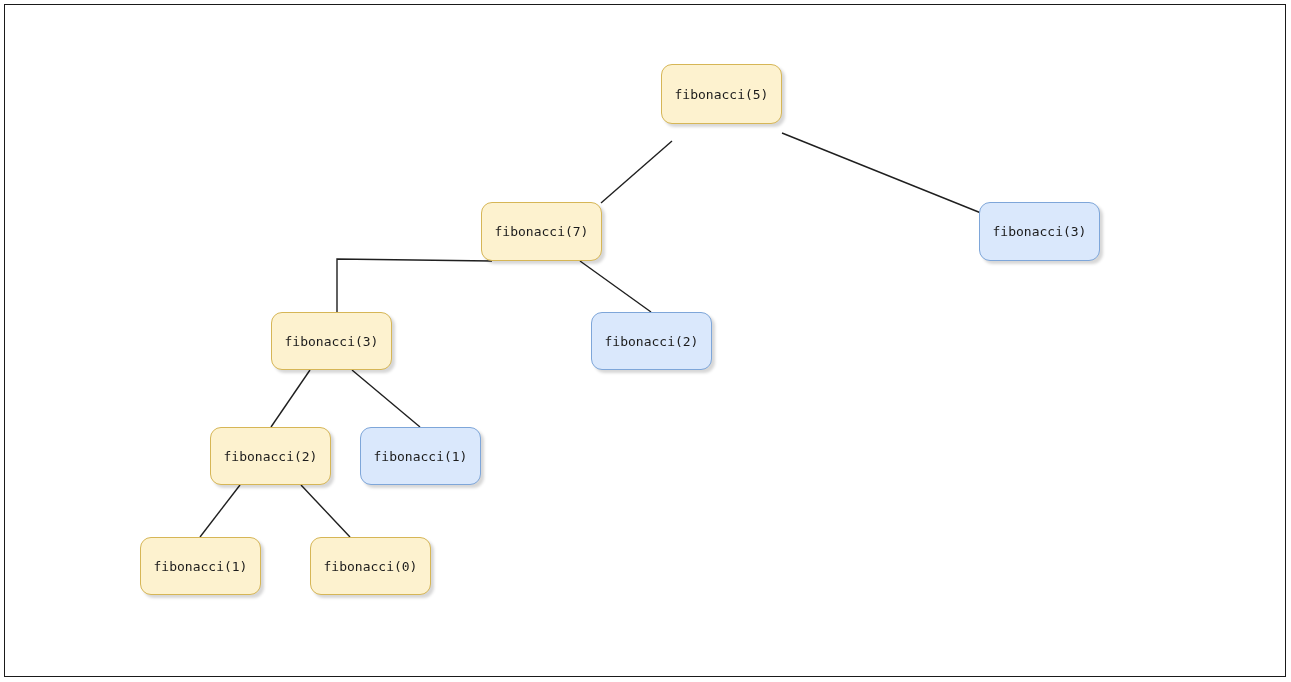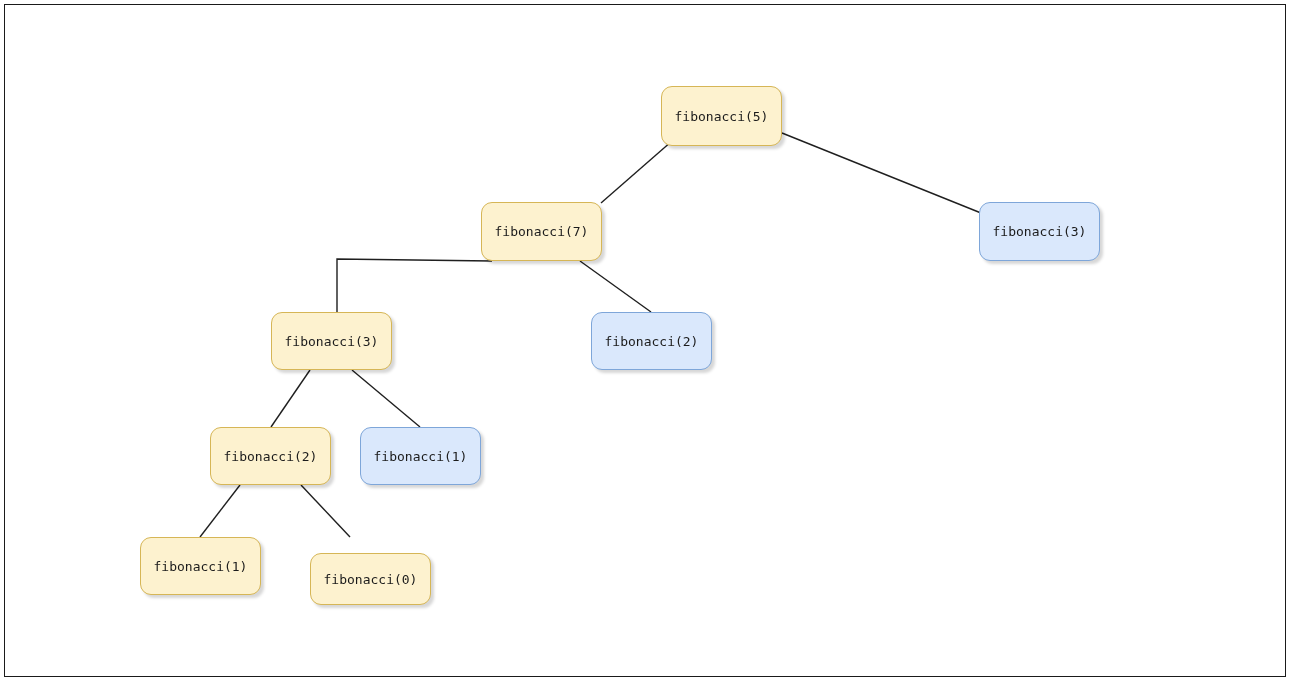--- a/index.html
+++ b/index.html
@@ -65,21 +65,21 @@
       <polyline points="782,133 981,213" fill="none" stroke="#1f1f1f" stroke-width="1.4" stroke-linejoin="miter" stroke-linecap="butt"></polyline>
       <polyline points="492,261 337,259 337,312" fill="none" stroke="#1f1f1f" stroke-width="1.4" stroke-linejoin="miter" stroke-linecap="butt"></polyline>
       <polyline points="580,261 651,312" fill="none" stroke="#1f1f1f" stroke-width="1.4" stroke-linejoin="miter" stroke-linecap="butt"></polyline>
       <polyline points="310,370 271,427" fill="none" stroke="#1f1f1f" stroke-width="1.4" stroke-linejoin="miter" stroke-linecap="butt"></polyline>
       <polyline points="352,370 420,427" fill="none" stroke="#1f1f1f" stroke-width="1.4" stroke-linejoin="miter" stroke-linecap="butt"></polyline>
       <polyline points="240,485 200,537" fill="none" stroke="#1f1f1f" stroke-width="1.4" stroke-linejoin="miter" stroke-linecap="butt"></polyline>
       <polyline points="301,485 350,537" fill="none" stroke="#1f1f1f" stroke-width="1.4" stroke-linejoin="miter" stroke-linecap="butt"></polyline>
     </svg>
 
   <div id="node-layer">
-      <div class="node cream" style="left: 661px; top: 86px; width: 121px; height: 60px;">
+      <div class="node cream" style="left: 661px; top: 64px; width: 121px; height: 60px;">
         <span>fibonacci(5)</span>
       </div>
       <div class="node cream" style="left: 481px; top: 202px; width: 121px; height: 59px;">
         <span>fibonacci(7)</span>
       </div>
       <div class="node blue" style="left: 979px; top: 202px; width: 121px; height: 59px;">
         <span>fibonacci(3)</span>
       </div>
       <div class="node cream" style="left: 271px; top: 312px; width: 121px; height: 58px;">
         <span>fibonacci(3)</span>
@@ -89,19 +89,19 @@
       </div>
       <div class="node cream" style="left: 210px; top: 427px; width: 121px; height: 58px;">
         <span>fibonacci(2)</span>
       </div>
       <div class="node blue" style="left: 360px; top: 427px; width: 121px; height: 58px;">
         <span>fibonacci(1)</span>
       </div>
       <div class="node cream" style="left: 140px; top: 537px; width: 121px; height: 58px;">
         <span>fibonacci(1)</span>
       </div>
-      <div class="node cream" style="left: 310px; top: 553px; width: 121px; height: 52px;">
+      <div class="node cream" style="left: 310px; top: 537px; width: 121px; height: 58px;">
         <span>fibonacci(0)</span>
       </div>
     </div>
 
   <div id="frame"></div>
 </div>
 
 </body></html>

